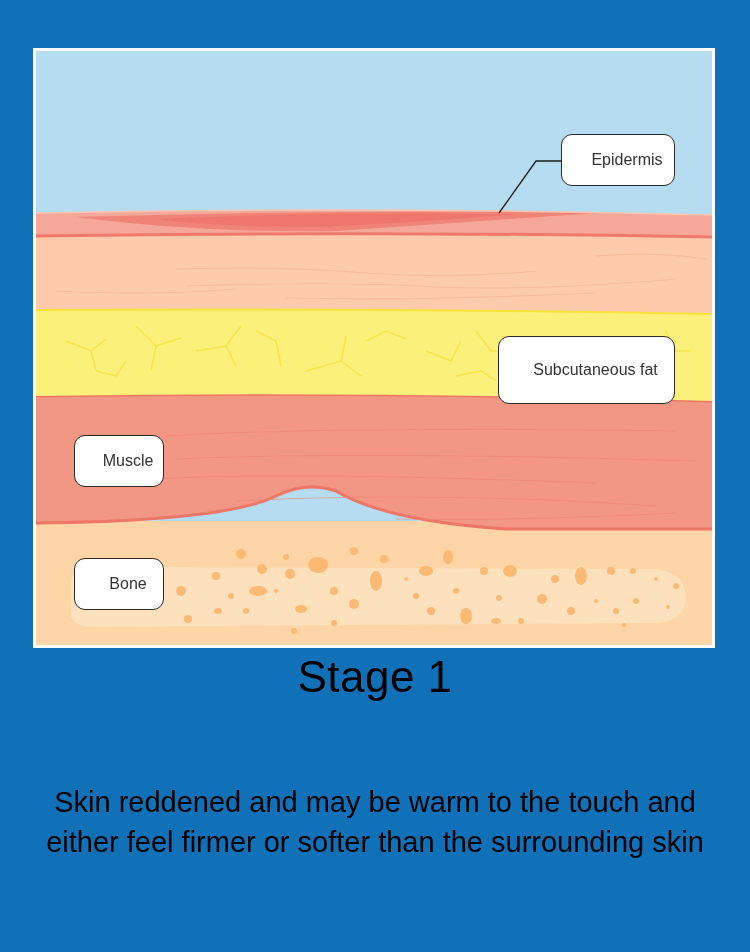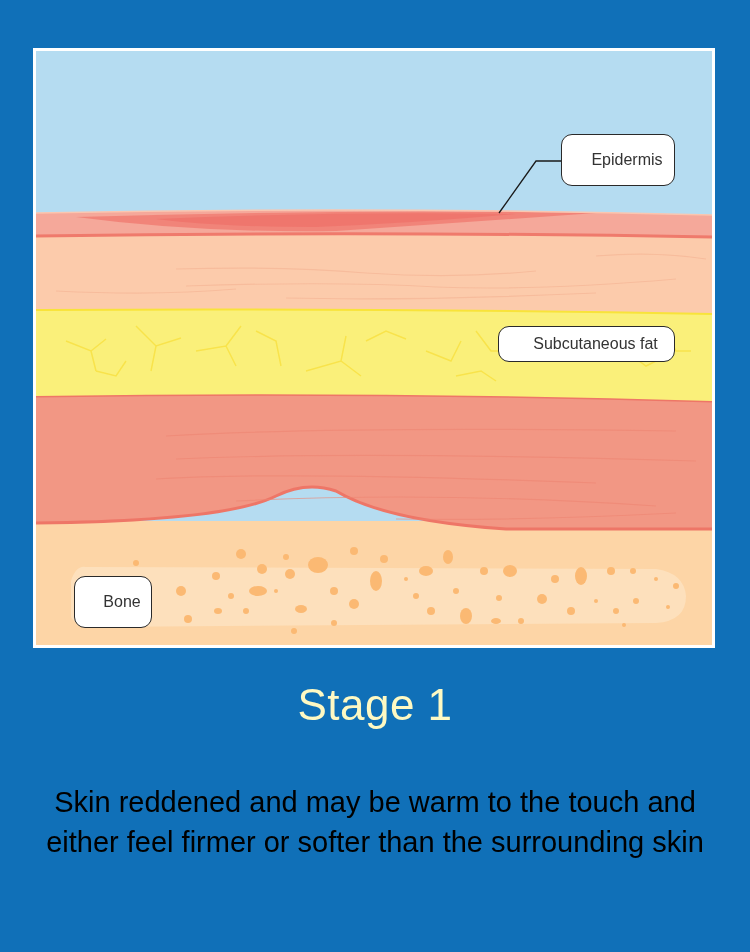--- a/index.html
+++ b/index.html
@@ -24,23 +24,23 @@
     border-radius: 11px;
     color: #333333;
     font-size: 16px;
     display: flex; align-items: center; justify-content: center;
     box-sizing: border-box;
     white-space: nowrap;
     padding-left: 18px;
   }
   .title {
     position: absolute;
-    left: 0; right: 0; top: 680px;
+    left: 0; right: 0; top: 652px;
     text-align: center;
-    color: #fef9c3;
+    color: #000000;
     font-size: 44px;
     font-weight: 300;
     letter-spacing: 0.5px;
   }
   .desc {
     position: absolute;
     left: 40px; right: 40px; top: 782px;
     text-align: center;
     color: #000000;
     font-size: 29px;
@@ -148,18 +148,19 @@
       <circle cx="620" cy="528" r="2"></circle>
       <circle cx="640" cy="535" r="3"></circle>
       <circle cx="632" cy="556" r="2"></circle>
       <circle cx="588" cy="574" r="2"></circle>
     </g>
 
     <polyline points="463,162 500,110 530,110" fill="none" stroke="#1a1a1a" stroke-width="1.3"></polyline>
   </svg>
 
   <div class="label" style="left:528px; top:86px; width:114px; height:52px;">Epidermis</div>
-  <div class="label" style="left:465px; top:278px; width:177px; height:36px;">Subcutaneous fat</div>
-  <div class="label" style="left:41px; top:528px; width:78px; height:52px;">Bone</div>
+  <div class="label" style="left:465px; top:288px; width:177px; height:68px;">Subcutaneous fat</div>
+  <div class="label" style="left:41px; top:387px; width:90px; height:52px;">Muscle</div>
+  <div class="label" style="left:41px; top:510px; width:90px; height:52px;">Bone</div>
 </div>
 
 <div class="title">Stage 1</div>
 <div class="desc">Skin reddened and may be warm to the touch and either feel firmer or softer than the surrounding skin</div>
 
 </body></html>

